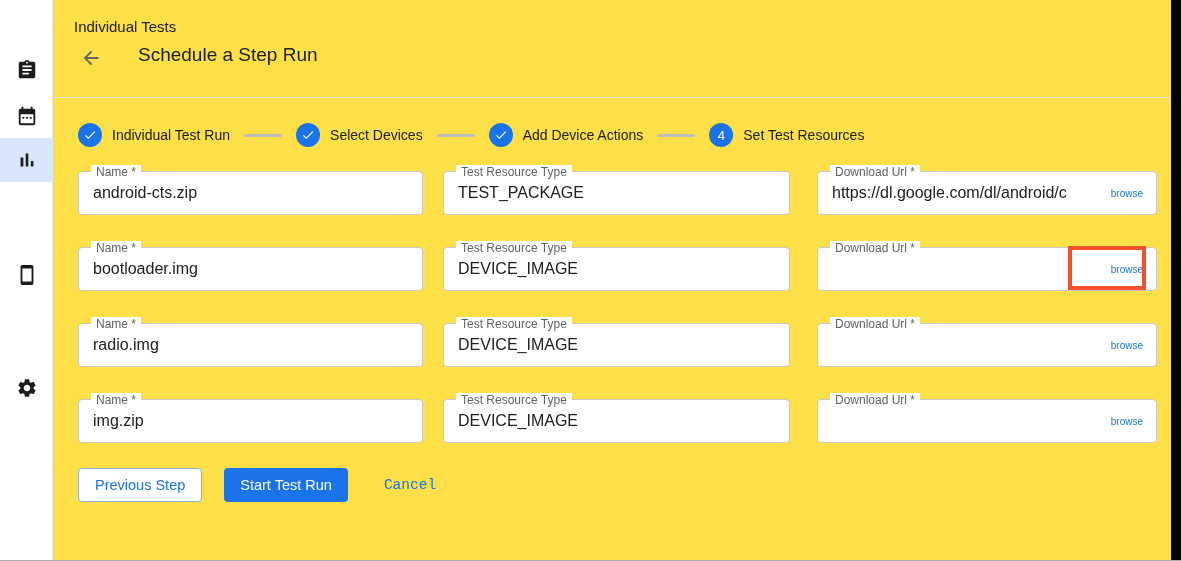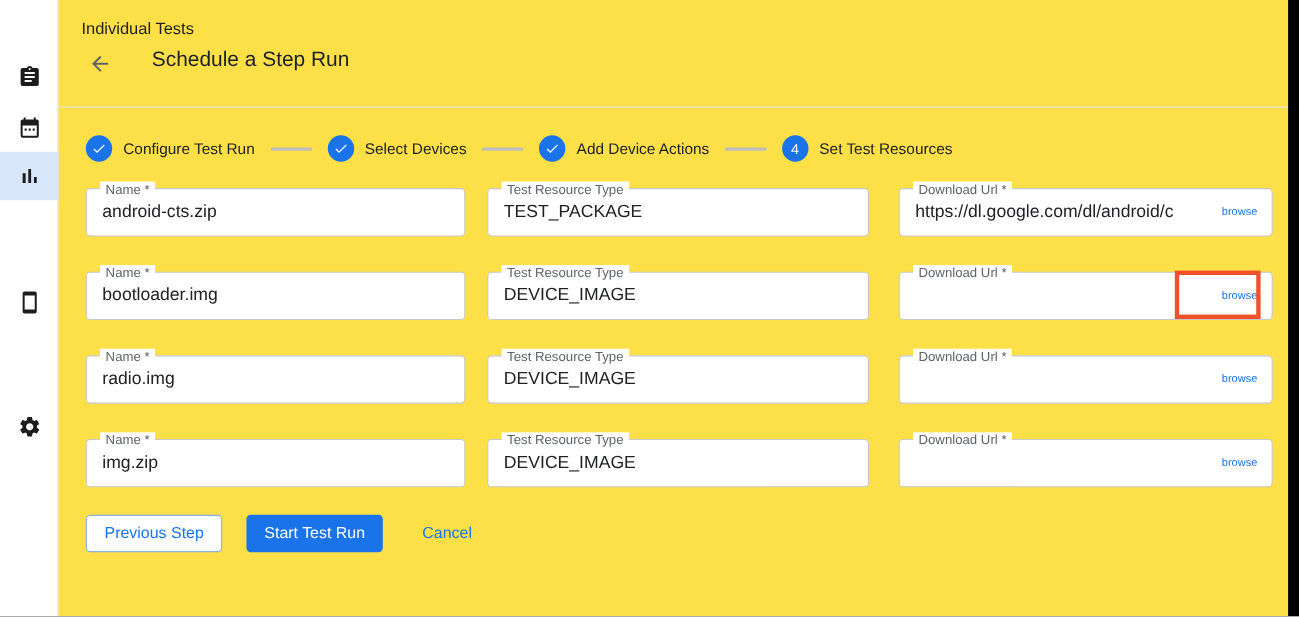--- a/index.html
+++ b/index.html
@@ -48,21 +48,21 @@
   .col-url input { padding-right:78px; }
   .browse-link { position:absolute; right:13px; top:50%; transform:translateY(-50%); font-size:10px; color:#1a73e8; cursor:pointer; }
   .highlight-box { position:absolute; right:10px; top:-2px; width:78px; height:44px; border:4px solid #f0502a; z-index:3; pointer-events:none; }
 
   
   .actions { position:absolute; left:78px; top:468px; display:flex; align-items:center; }
   .btn { height:34px; border-radius:4px; font-size:14.5px; font-weight:500; display:flex; align-items:center;
     justify-content:center; cursor:pointer; font-family:"Liberation Sans", sans-serif; }
   .btn-outline { padding:0 16px; background:#fff; border:1px solid #8cb1e6; color:#1a73e8; }
   .btn-primary { margin-left:22px; padding:16px 16px; background:#1a73e8; border:0; color:#fff; }
-  .btn-text { margin-left:36px; background:transparent; border:0; color:#1a73e8; }
+  .btn-text { margin-left:36px; background:transparent; border:0; color:#1a73e8;font-family:Liberation Mono, monospace; }
 </style>
 </head>
 <body>
 
 <div id="app">
 
   <div class="sidebar">
     <div class="nav-item" style="top:48px">
       <svg viewBox="0 0 24 24">
           <path d="M19 3h-4.18C14.4 1.84 13.3 1 12 1c-1.3 0-2.4.84-2.82 2H5c-1.1 0-2 .9-2 2v14c0 1.1.9 2 2 2h14c1.1 0 2-.9 2-2V5c0-1.1-.9-2-2-2zm-7 0c.55 0 1 .45 1 1s-.45 1-1 1-1-.45-1-1 .45-1 1-1zm2 14H7v-2h7v2zm3-4H7v-2h10v2zm0-4H7V7h10v2z"></path>
@@ -99,21 +99,21 @@
   <div class="page-title">Schedule a Step Run</div>
   <div class="header-divider"></div>
 
   <div class="stepper">
     <div class="step">
       <span class="step-circle">
         <svg viewBox="0 0 24 24">
             <path d="M9 16.2 4.8 12l-1.4 1.4L9 19 21 7l-1.4-1.4z"></path>
           </svg>
       </span>
-      <span class="step-label">Configure Test Run</span>
+      <span class="step-label">Individual Test Run</span>
     </div>
     <span class="connector"></span>
     <div class="step">
       <span class="step-circle">
         <svg viewBox="0 0 24 24">
             <path d="M9 16.2 4.8 12l-1.4 1.4L9 19 21 7l-1.4-1.4z"></path>
           </svg>
       </span>
       <span class="step-label">Select Devices</span>
     </div>

